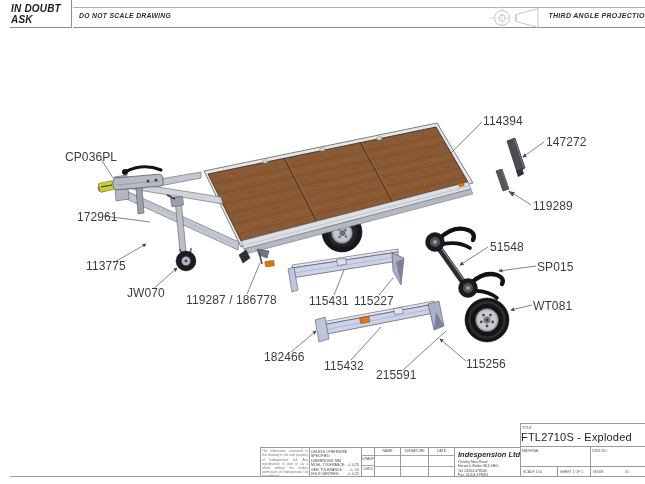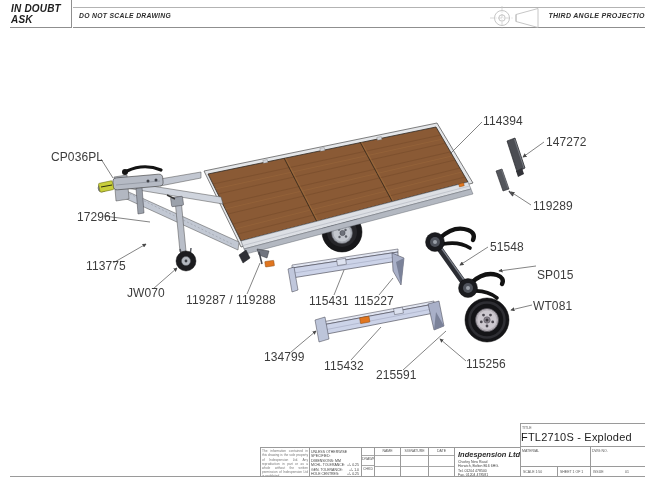--- a/index.html
+++ b/index.html
@@ -222,33 +222,33 @@
     <svg class="proj-sym" width="70" height="28">
       <circle cx="14" cy="14" r="7.5" fill="none" stroke="#b8b8b8" stroke-width="0.8"></circle>
       <circle cx="14" cy="14" r="3.2" fill="none" stroke="#b8b8b8" stroke-width="0.8"></circle>
       <path d="M2,14 H26 M14,2 V26" stroke="#c6c6c6" stroke-width="0.7" stroke-dasharray="4,1.5,1,1.5"></path>
       <polygon points="28,10.5 50,4.5 50,23.5 28,17.5" fill="none" stroke="#b8b8b8" stroke-width="0.8"></polygon>
       <line x1="28" y1="10.5" x2="28" y2="17.5" stroke="#b8b8b8" stroke-width="0.8"></line>
     </svg>
     <span class="proj-text">THIRD ANGLE PROJECTION</span>
   </div>
 
-  <span class="plabel" style="left:41px;top:150px">CP036PL</span>
+  <span class="plabel" style="left:55px;top:150px">CP036PL</span>
   <span class="plabel" style="left:67px;top:210px">172961</span>
   <span class="plabel" style="left:76px;top:259px">113775</span>
   <span class="plabel" style="left:117px;top:286px">JW070</span>
-  <span class="plabel" style="left:176px;top:293px">119287 / 119288</span>
+  <span class="plabel" style="left:176px;top:293px">119287 / 186778</span>
   <span class="plabel" style="left:299px;top:294px">115431</span>
   <span class="plabel" style="left:344px;top:294px">115227</span>
-  <span class="plabel" style="left:254px;top:350px">134799</span>
+  <span class="plabel" style="left:254px;top:350px">182466</span>
   <span class="plabel" style="left:314px;top:359px">115432</span>
   <span class="plabel" style="left:366px;top:368px">215591</span>
   <span class="plabel" style="left:456px;top:357px">115256</span>
   <span class="plabel" style="left:480px;top:240px">51548</span>
-  <span class="plabel" style="left:527px;top:268px">SP015</span>
+  <span class="plabel" style="left:527px;top:260px">SP015</span>
   <span class="plabel" style="left:523px;top:299px">WT081</span>
   <span class="plabel" style="left:473px;top:114px">114394</span>
   <span class="plabel" style="left:536px;top:135px">147272</span>
   <span class="plabel" style="left:523px;top:199px">119289</span>
 
   <div class="bline"></div>
 
   <div class="spec">
     <div class="col c-disc">
       <div class="t2">The information contained in this drawing is the sole property of Indespension Ltd. Any reproduction in part or as a whole without the written permission of Indespension Ltd is prohibited.</div>

